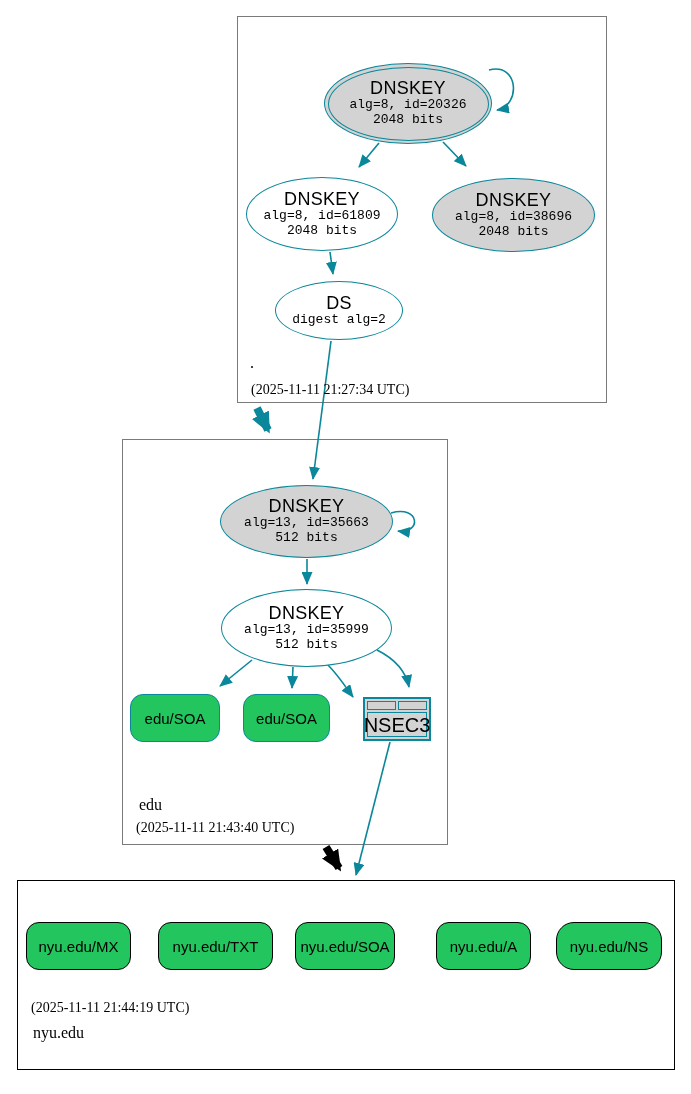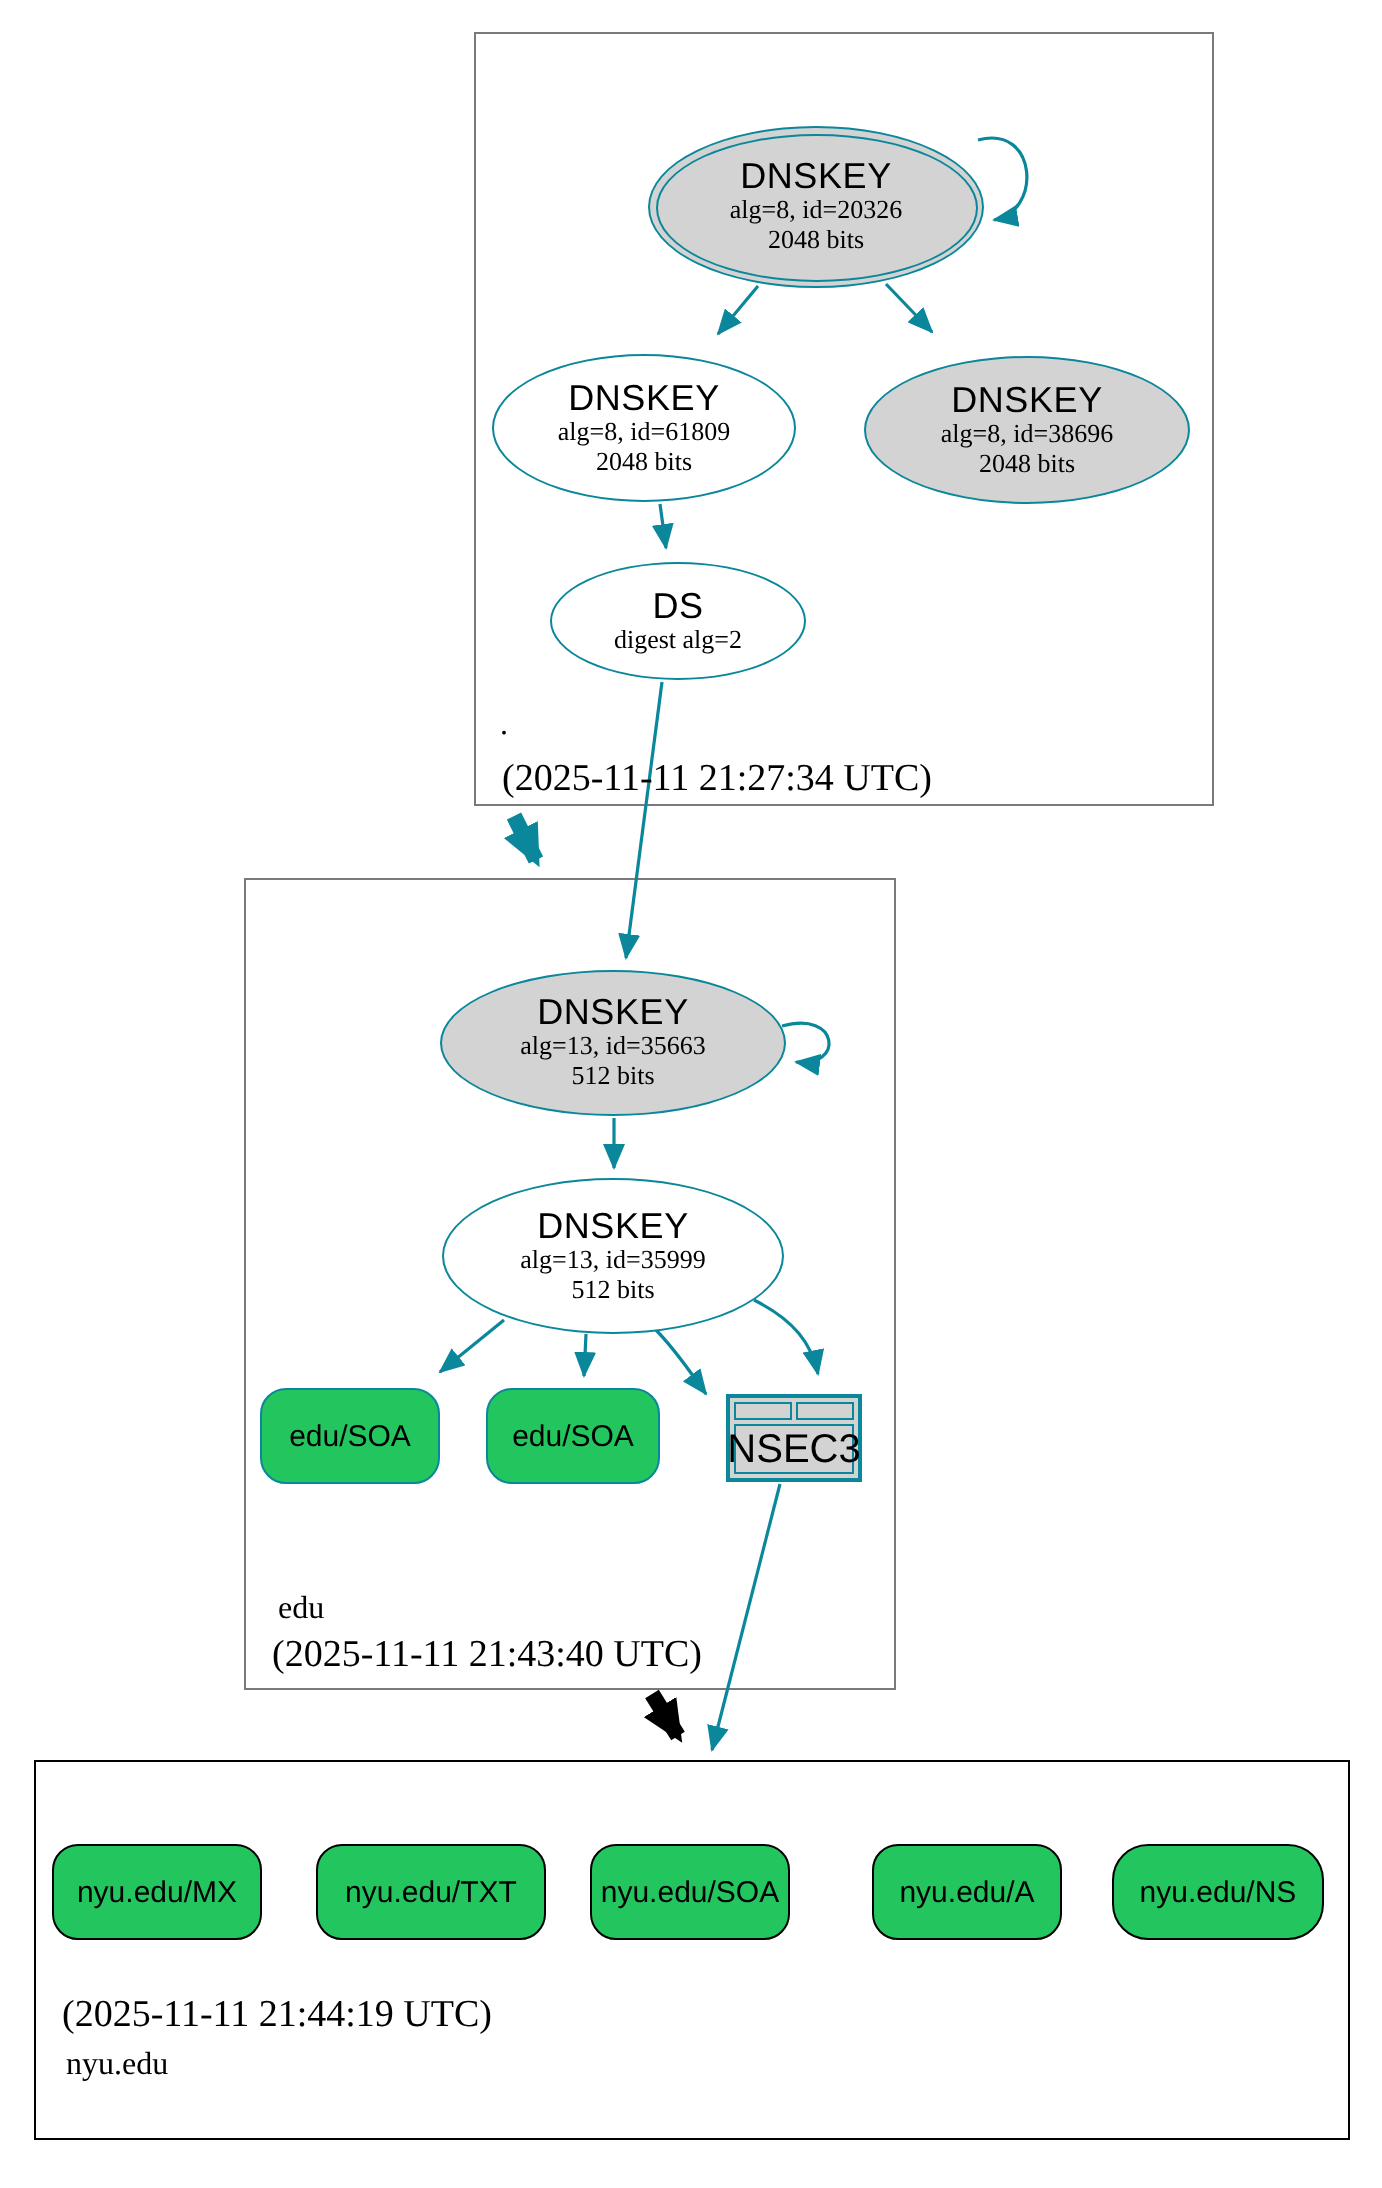--- a/index.html
+++ b/index.html
@@ -31,21 +31,21 @@
     border:1.8px solid var(--secure-teal,#0a879a);
     background:#ffffff;
   }
   .ellipse.gray { background:var(--node-fill-gray,#d3d3d3); }
   .ellipse.double::before {
     content:""; position:absolute; inset:2.5px;
     border:1.8px solid var(--secure-teal,#0a879a);
     border-radius:50%; pointer-events:none;
   }
   .ntitle { font-size:18px; line-height:17px; letter-spacing:0.3px; }
-  .ndetail { font-family:Liberation Serif, serif; font-size:13px; line-height:15px; }
+  .ndetail { font-family:Liberation Mono, monospace; font-size:13px; line-height:15px; }
 
   .rrset {
     position:absolute; box-sizing:border-box; z-index:3;
     border:1.8px solid var(--secure-teal,#0a879a); border-radius:13px;
     background:#22c55e; display:flex; align-items:center; justify-content:center;
     font-size:15px;
   }
   .rrset.insecure { border:1.9px solid var(--warn-black,#000); }
 
   .nsec3 {
@@ -61,21 +61,21 @@
     display:flex; align-items:center; justify-content:center;
     font-size:20px; line-height:14px;
   }
 
   .zone-label {
     position:absolute; z-index:3; font-family:"Liberation Serif", serif;
     font-size:16px; line-height:18px; white-space:nowrap;
   }
   .zone-ts {
     position:absolute; z-index:3; font-family:"Liberation Serif", serif;
-    font-size:19px; line-height:16px; white-space:nowrap;
+    font-size:14px; line-height:16px; white-space:nowrap;
   }
 </style>
 </head>
 <body>
 
 <div class="canvas">
 
   <div class="cluster" style="left:237px; top:16px; width:370px; height:387px;"></div>
   <div class="cluster" style="left:122px; top:439px; width:326px; height:406px;"></div>
   <div class="cluster black-border" style="left:17px; top:880px; width:658px; height:190px;"></div>

